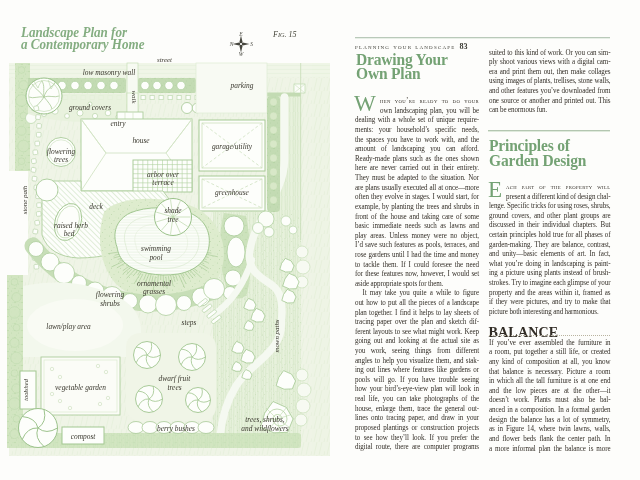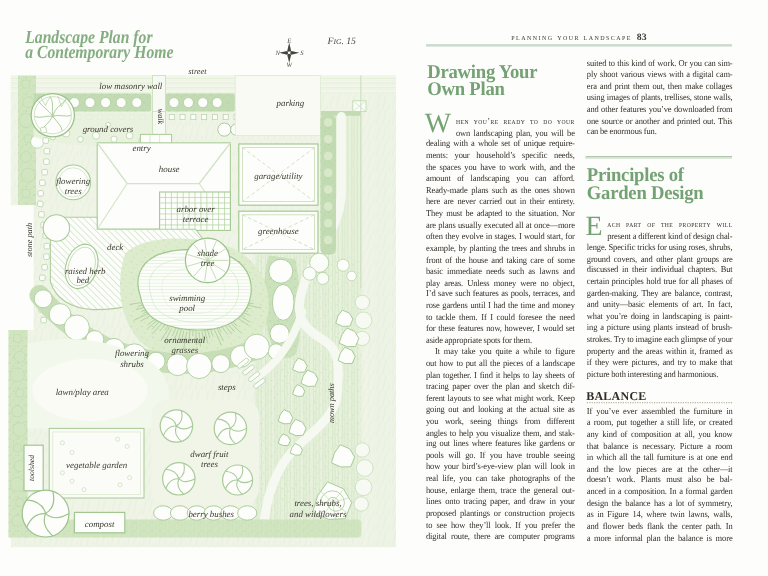--- a/index.html
+++ b/index.html
@@ -1,21 +1,21 @@
 <!DOCTYPE html>
 <html><head><meta charset="utf-8">
 <style>
 html,body{margin:0;padding:0;background:#fff;}
 #page{position:relative;width:640px;height:480px;background:#fdfdfb;overflow:hidden;
   font-family:"Liberation Serif",serif;}
 #ltitle{position:absolute;left:21px;top:26px;color:#84ad81;font-size:15.4px;font-weight:bold;
   font-style:italic;line-height:12.3px;letter-spacing:0px;white-space:nowrap;
   transform-origin:0 0;transform:scaleX(0.85);}
 #fig{position:absolute;left:273px;top:29.5px;color:#454539;font-size:8.1px;font-style:italic;}
-#rhead{position:absolute;left:355px;top:26px;width:255px;text-align:center;color:#3a3a32;
+#rhead{position:absolute;left:355px;top:42px;width:255px;text-align:left;color:#3a3a32;
   font-size:7.4px;letter-spacing:1.2px;font-variant:small-caps;}
 #rhead b{font-size:8.1px;letter-spacing:0.1px;margin-left:4px;}
 #hrule{position:absolute;left:355px;top:37px;width:255px;height:1px;background:#b9c9b9;
   border-bottom:1px solid #e7efe6;}
 .h2{position:absolute;color:#74a274;font-weight:bold;font-size:16.2px;line-height:14.9px;
   letter-spacing:-0.2px;white-space:nowrap;transform-origin:0 0;transform:scaleX(0.96);}
 #h2a{left:355.5px;top:52.5px;}
 #h2b{left:488.5px;top:139px;}
 #prule{position:absolute;left:488px;top:130.4px;width:122px;height:1px;background:#b3c6b0;
   border-bottom:1px solid #dfeadc;}
@@ -29,21 +29,21 @@
 #col2b .ln.ind2{padding-left:18.1px;}
 #col1{left:355px;top:96.2px;width:132px;}
 #col2a{left:488.5px;top:47.5px;width:129.3px;}
 #col2b{left:488.5px;top:182px;width:129.3px;}
 #col2c{left:488.5px;top:337.8px;width:129.3px;}
 .dcap{position:absolute;color:#74a274;font-size:23.2px;line-height:21.5px;font-weight:normal;}
 #dw{left:354px;top:92.5px;}
 #de{left:488px;top:178.5px;}
 .sc{font-variant:small-caps;letter-spacing:0.4px;}
 #balance{position:absolute;left:488.5px;top:325.3px;width:121.5px;color:#322d26;
-  font-weight:bold;font-size:10px;letter-spacing:0.2px;}
+  font-weight:bold;font-size:14px;letter-spacing:0.2px;}
 #brule{position:absolute;left:488.5px;top:335.2px;width:121.5px;height:0;
   border-bottom:1.2px dotted #b9b39f;}
 </style></head>
 <body>
 <div id="page">
 
 <svg width="340" height="480" viewBox="0 0 340 480" style="position:absolute;left:0;top:0">
       <defs>
 <pattern id="stip" width="9" height="9" patternUnits="userSpaceOnUse">
 <circle cx="1.5" cy="2" r="0.6" fill="#b2d1a1"></circle>

